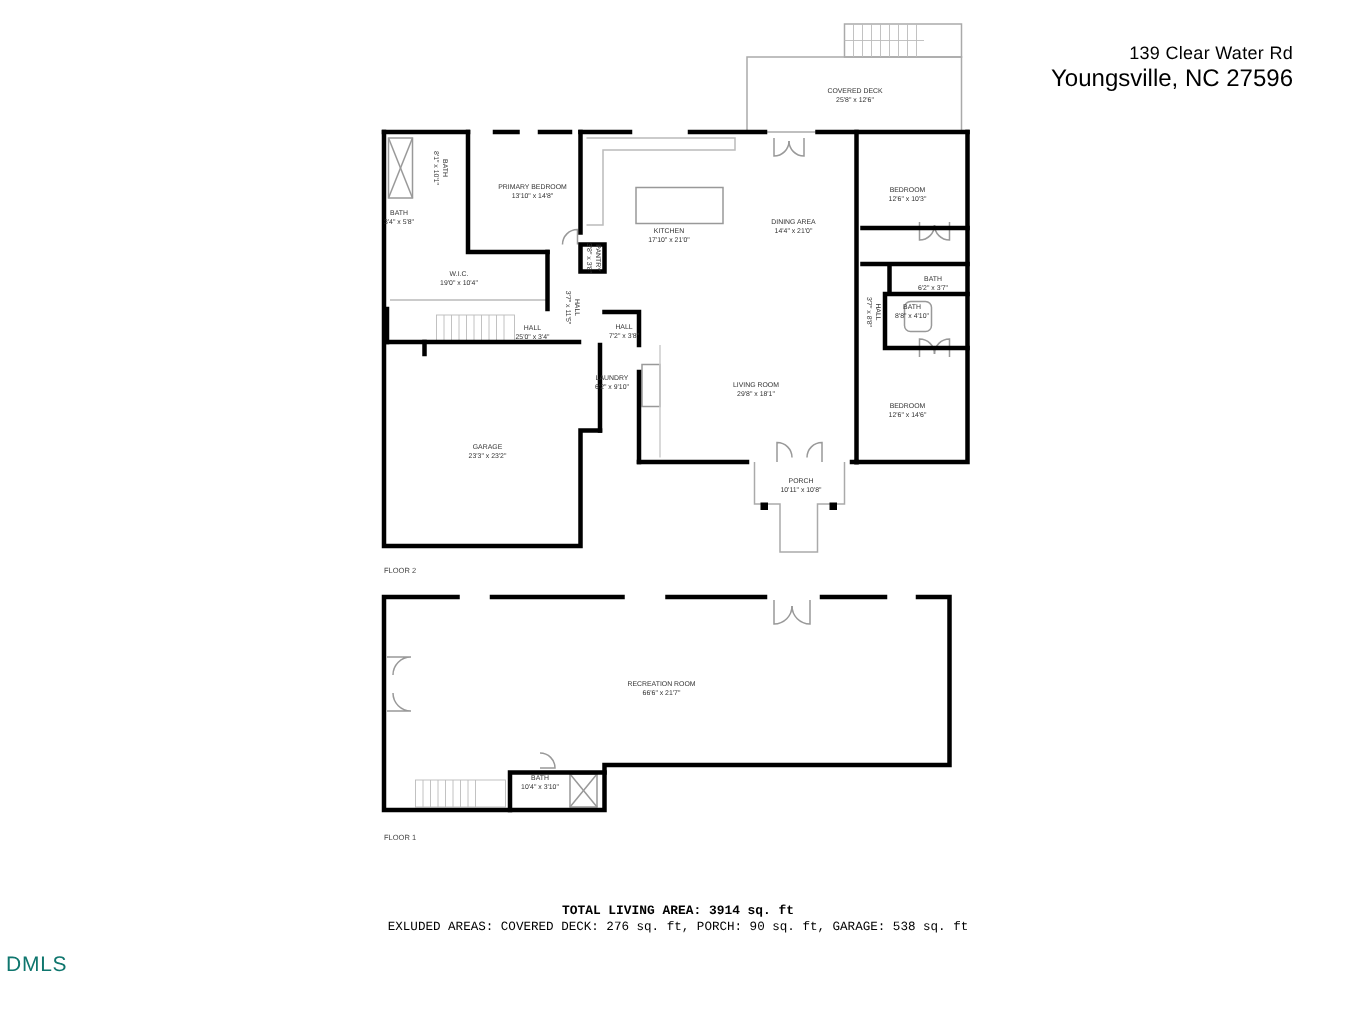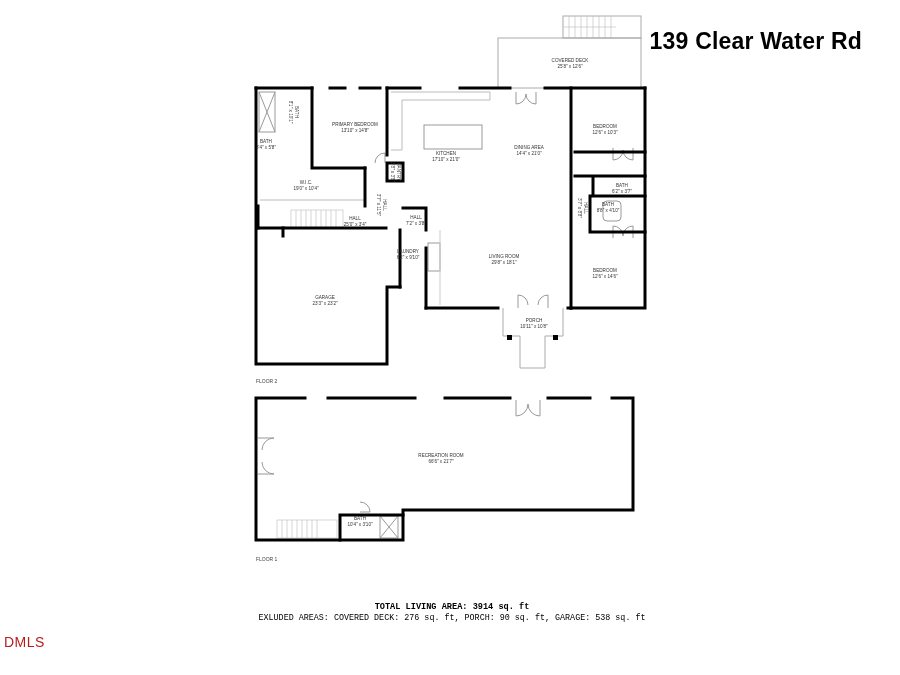--- a/index.html
+++ b/index.html
@@ -1,32 +1,33 @@
 <!DOCTYPE html>
 <html><head>
 <meta charset="utf-8">
 <style>
   html, body { margin:0; padding:0; background:#ffffff; }
   body { width:900px; height:675px; position:relative; overflow:hidden; font-family:"Liberation Sans", sans-serif; color:#000; }
   .addr { position:absolute; right:38px; top:28px; text-align:right; }
-  .addr .l1 { font-weight:bold; font-size:23px; letter-spacing:0.2px; }
+  .addr .l1 { font-weight:normal; font-size:12px; letter-spacing:0.2px; }
   .addr .l2 { font-size:16px; margin-top:2px; }
   svg.plan { position:absolute; left:0; top:0; }
   .lbl { position:absolute; font-size:4.6px; text-align:center; line-height:6px; color:#333; transform:translateX(-50%); white-space:nowrap; }
   .lbl.rot { transform:translate(-50%,-50%) rotate(90deg); }
   .floor-lbl { position:absolute; font-size:5px; color:#444; }
   .summary { position:absolute; left:2px; width:900px; top:602px; text-align:center; font-size:8.4px; line-height:10.5px;font-family:Liberation Mono, monospace; }
   .summary .total { font-weight:bold; font-size:8.6px; }
-  .dmls { position:absolute; left:4px; top:634px; font-size:14px; color:#b91c1c; letter-spacing:0.5px; font-weight:300; }
+  .dmls { position:absolute; left:4px; top:634px; font-size:14px; color:#0f766e; letter-spacing:0.5px; font-weight:300; }
 </style>
 </head>
 <body>
 
 <div class="addr">
   <div class="l1">139 Clear Water Rd</div>
+  <div class="l2">Youngsville, NC 27596</div>
 </div>
 
 <svg class="plan" width="900" height="675" viewBox="0 0 900 675">
   <g fill="none" stroke="#aaa" stroke-width="1">
 
     <rect x="498" y="38" width="143" height="50"></rect>
 
     <rect x="563" y="16" width="78" height="22"></rect>
     <g stroke="#bbb" stroke-width="0.6">
       <line x1="569" y1="16" x2="569" y2="38"></line>

